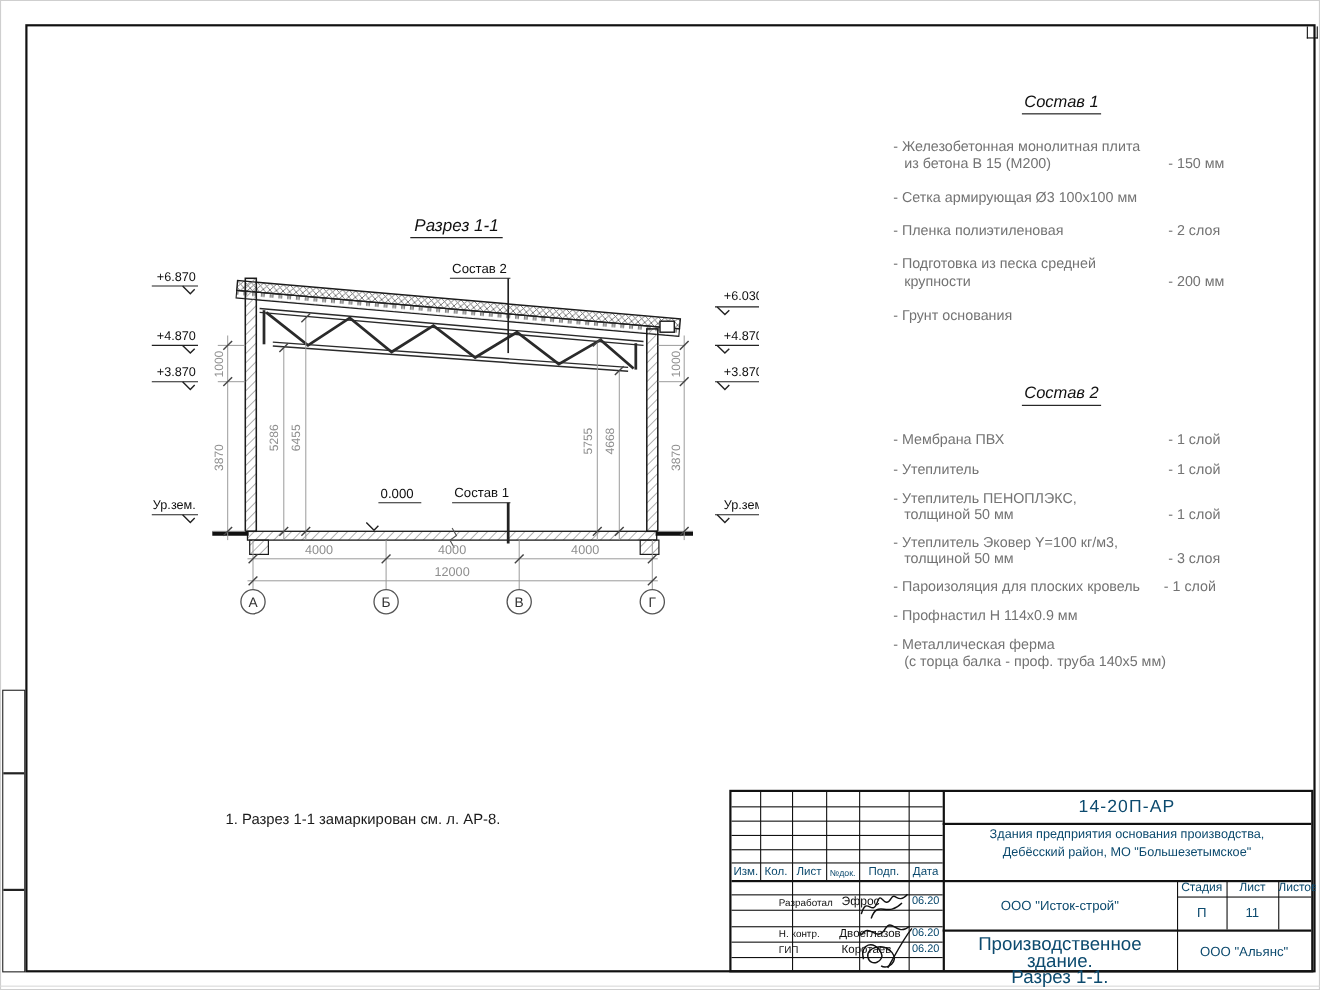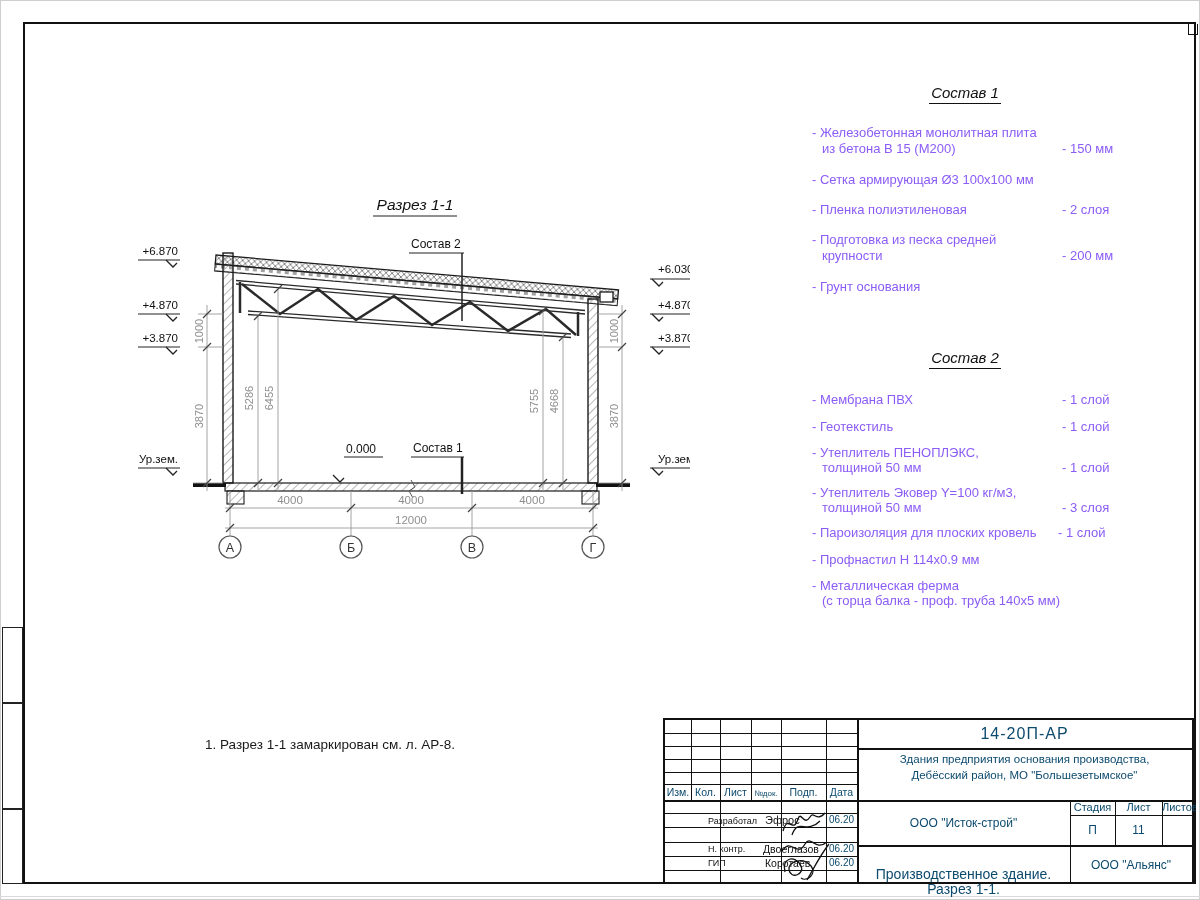--- a/index.html
+++ b/index.html
@@ -15,21 +15,21 @@
   .edge-line{position:absolute;left:0;top:896px;width:1200px;height:1px;background:#d9d9d9;}
   
   .margin-boxes{position:absolute;left:2px;top:627px;width:21px;height:257px;
                 border:1.5px solid #222;box-sizing:border-box;}
   .margin-boxes .h1{position:absolute;left:0;top:74px;width:100%;height:1.5px;background:#222;}
   .margin-boxes .h2{position:absolute;left:0;top:180px;width:100%;height:1.5px;background:#222;}
   
   .sostav-title{position:absolute;width:300px;text-align:center;font-size:15px;
                 font-style:italic;color:#111;}
   .sostav-title span{border-bottom:1.2px solid #111;padding:0 2px 2px;}
-  .slist{position:absolute;font-size:13px;color:#8b5cf6;}
+  .slist{position:absolute;font-size:13px;color:#737373;}
   .sline{position:absolute;left:0;white-space:nowrap;}
   .sline2{position:absolute;left:10px;white-space:nowrap;}
   .sval{position:absolute;left:250px;white-space:nowrap;}
   
   .note{position:absolute;left:205px;top:737px;font-size:13.5px;color:#1a1a1a;}
   
   .tb{position:absolute;left:663px;top:718px;width:531px;height:166px;
       border:2px solid #111;box-sizing:border-box;font-size:11px;}
   .tb .vl,.tb .hl{position:absolute;background:#111;}
   .tb .vl{width:1px;}
@@ -236,21 +236,21 @@
     <div class="sval" style="top:123px">- 200 мм</div>
     <div class="sline" style="top:154px">- Грунт основания</div>
   </div>
 
   <div class="sostav-title" style="left:815px;top:349px;">
     <span>Состав 2</span>
   </div>
   <div class="slist" style="left:812px;top:392px;width:350px;height:225px;">
     <div class="sline" style="top:0px">- Мембрана ПВХ</div>
     <div class="sval" style="top:0px">- 1 слой</div>
-    <div class="sline" style="top:27px">- Геотекстиль</div>
+    <div class="sline" style="top:27px">- Утеплитель</div>
     <div class="sval" style="top:27px">- 1 слой</div>
     <div class="sline" style="top:53px">- Утеплитель ПЕНОПЛЭКС,</div>
     <div class="sline2" style="top:68px">толщиной 50 мм</div>
     <div class="sval" style="top:68px">- 1 слой</div>
     <div class="sline" style="top:93px">- Утеплитель Эковер Y=100 кг/м3,</div>
     <div class="sline2" style="top:108px">толщиной 50 мм</div>
     <div class="sval" style="top:108px">- 3 слоя</div>
     <div class="sline" style="top:133px">- Пароизоляция для плоских кровель</div>
     <div class="sval" style="top:133px;left:246px">- 1 слой</div>
     <div class="sline" style="top:160px">- Профнастил Н 114х0.9 мм</div>
@@ -322,20 +322,20 @@
     <div class="tbc tb-desc" style="left:196px;top:31px;width:327px">
       <div>Здания предприятия основания производства,</div>
       <div>Дебёсский район, МО "Большезетымское"</div>
     </div>
     <div class="tbc" style="left:192px;top:96px;width:213px;font-size:12px">ООО "Исток-строй"</div>
     <div class="tbc" style="left:405px;top:81px;width:45px;font-size:11px">Стадия</div>
     <div class="tbc" style="left:450px;top:81px;width:47px;font-size:11px">Лист</div>
     <div class="tbc" style="left:497px;top:81px;width:34px;font-size:11px;overflow:hidden">Листов</div>
     <div class="tbc" style="left:405px;top:103px;width:45px;font-size:12px">П</div>
     <div class="tbc" style="left:450px;top:103px;width:47px;font-size:12px">11</div>
-    <div class="tbc" style="left:192px;top:147px;width:213px;font-size:14px;line-height:15px">
+    <div class="tbc" style="left:192px;top:131px;width:213px;font-size:17px;line-height:15px">
       <div>Производственное здание.</div>
       <div>Разрез 1-1.</div>
     </div>
     <div class="tbc" style="left:405px;top:138px;width:122px;font-size:12px">ООО "Альянс"</div>
   </div>
 
 </div>
 
 </body></html>

